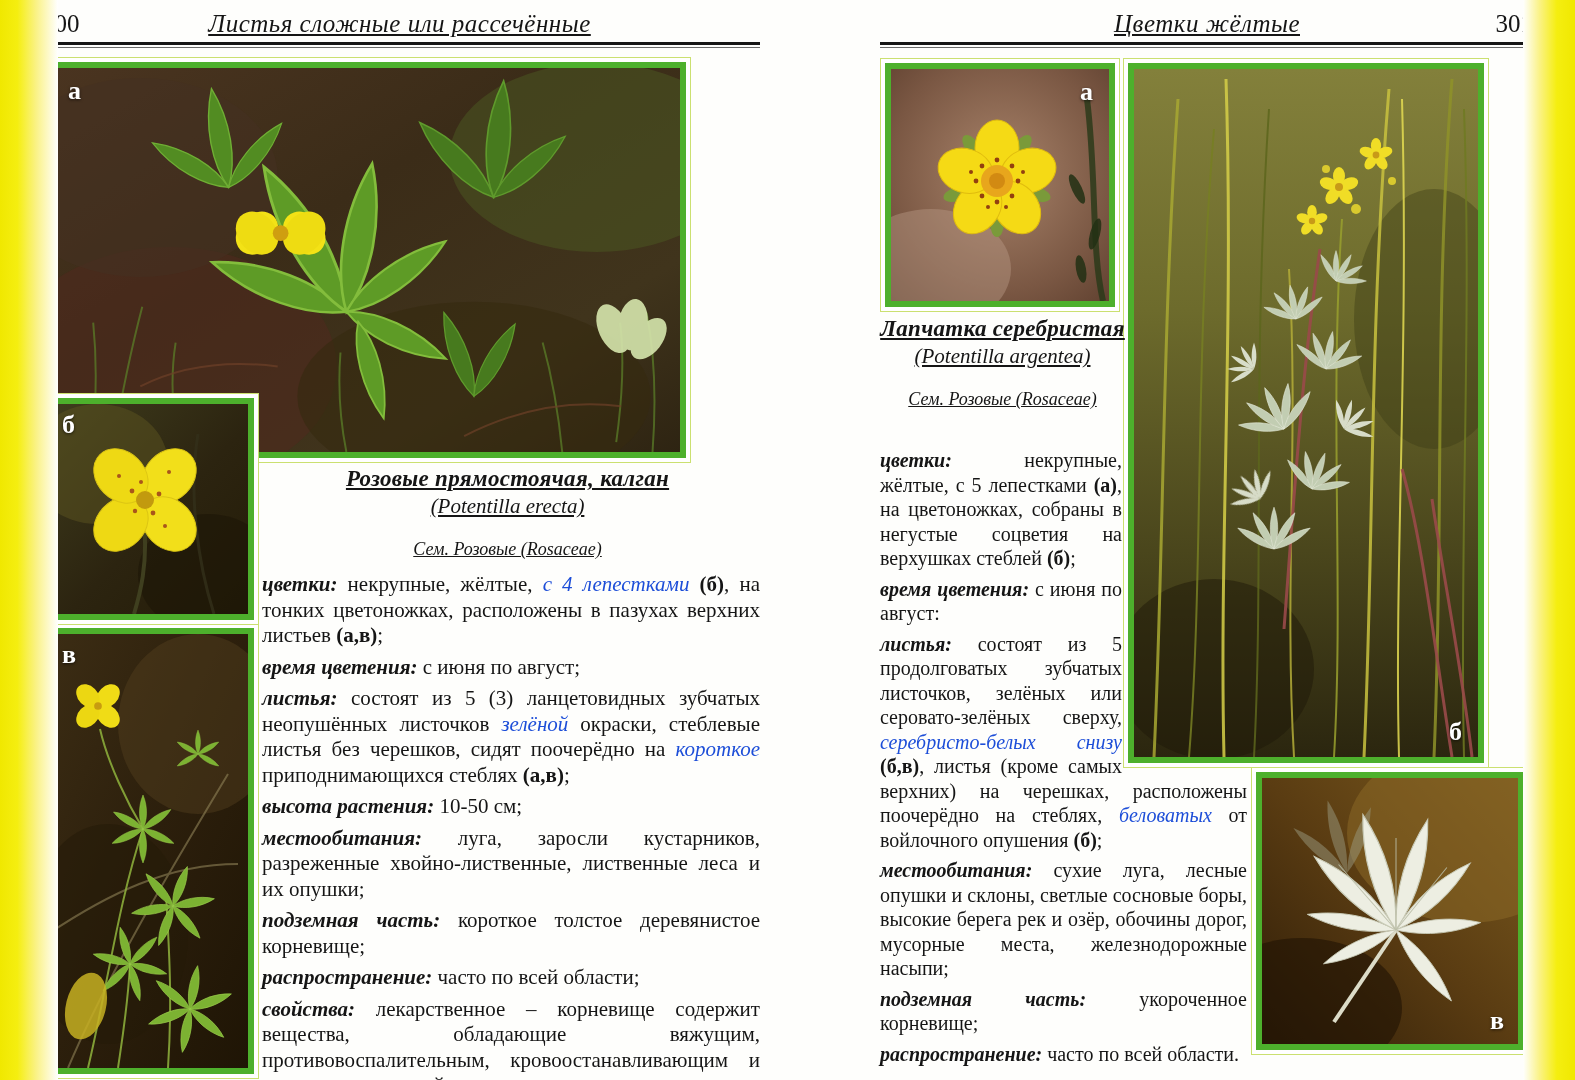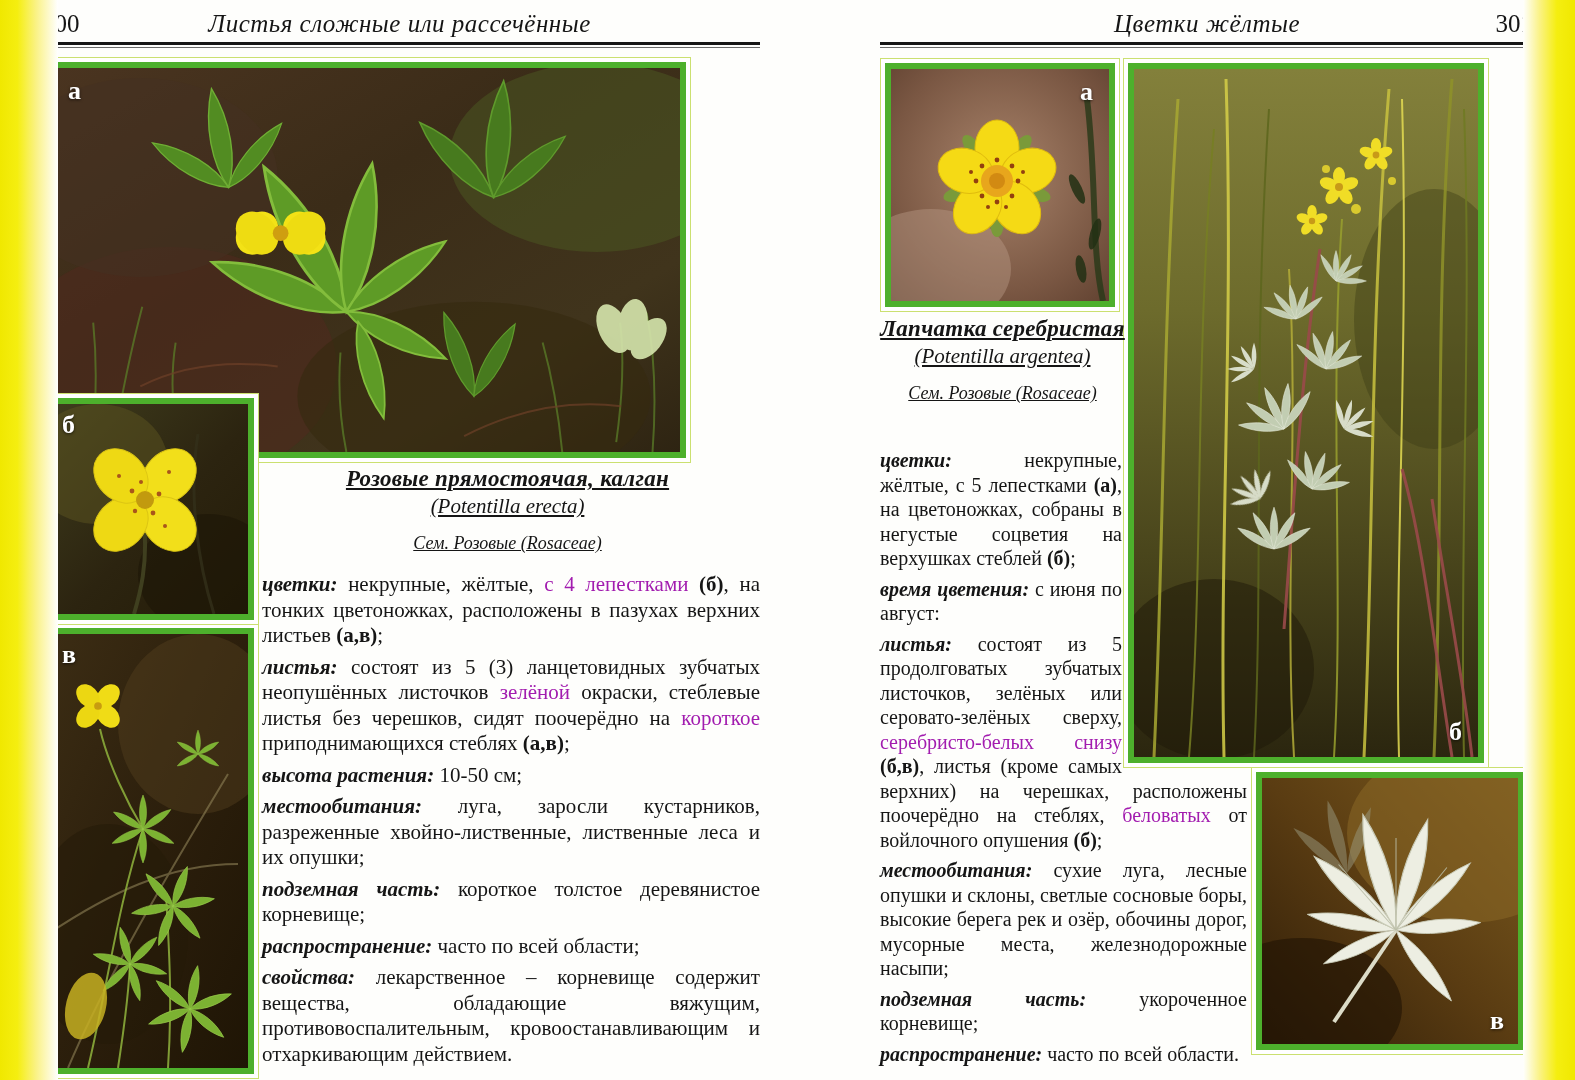--- a/index.html
+++ b/index.html
@@ -14,45 +14,45 @@
   .edge-right{right:0;width:52px;background:linear-gradient(270deg,#f0e800 0%,#f5ee10 35%,#faf285 68%,#ffffff 100%);}
 
   .page{position:absolute;top:0;height:1080px;}
   .page-left{left:40px;width:720px;}
   .page-right{left:880px;width:655px;}
 
   .page-header{position:absolute;left:0;right:0;top:8px;height:34px;
     border-bottom:3px solid #161616;}
   .page-header::after{content:"";position:absolute;left:0;right:0;bottom:-6px;height:1px;background:#6a6a6a;}
   .running-title{position:absolute;left:0;right:1px;text-align:center;top:2px;
-    font-style:italic;font-size:25px;letter-spacing:.5px;}
+    font-style:italic;font-size:25px;letter-spacing:.5px;text-decoration:underline;}
   .page-num{position:absolute;top:2px;font-size:25px;}
   .page-num.pn-left{left:2px;}
   .page-num.pn-right{right:2px;}
 
   
   .photo{position:absolute;box-sizing:border-box;border:6px solid #4db02c;
     box-shadow:0 0 0 4px #ffffff,0 0 0 5px #cbe070;background:#222;}
   .photo svg{display:block;width:100%;height:100%;}
   .plabel{position:absolute;color:#fff;font-weight:bold;font-size:26px;line-height:1;
     text-shadow:0 1px 3px rgba(0,0,0,.65);font-family:"Liberation Serif",serif;}
 
   
   .species-block{position:absolute;text-align:center;text-decoration:underline;}
   .species-title{font-weight:bold;font-style:italic;font-size:23px;line-height:1.15;letter-spacing:.3px;}
   .latin-name{font-style:italic;font-size:21px;margin-top:2px;}
-  .family-name{font-style:italic;font-size:18px;margin-top:14px;}
+  .family-name{font-style:italic;font-size:18px;margin-top:20px;}
 
   
   .body-text{position:absolute;text-align:justify;hyphens:auto;-webkit-hyphens:auto;}
   .bt-left{font-size:21px;line-height:25.5px;}
   .bt-right{font-size:20px;line-height:24.5px;}
   .para{margin:0 0 6px 0;}
   .seg-lead{font-weight:bold;font-style:italic;}
-  .seg-green{color:#a21caf;}
+  .seg-green{color:#1d4ed8;font-style:italic;}
   .seg-bold{font-weight:bold;}
 
   .float-spacer{float:right;clear:right;}
 </style>
 </head>
 <body>
 
 <div class="edge-band edge-left"></div>
 <div class="edge-band edge-right"></div>
 
@@ -240,20 +240,21 @@
   </div>
 
   <div class="species-block" style="left:215px;top:466px;width:505px;">
     <div class="species-title">Розовые прямостоячая, калган</div>
     <div class="latin-name">(Potentilla erecta)</div>
     <div class="family-name">Сем. Розовые (Rosaceae)</div>
   </div>
 
   <div class="body-text bt-left" style="left:222px;top:572px;width:498px;">
       <div class="para"><span class="seg-lead">цветки:</span><span> некрупные, жёлтые, </span><span class="seg-green">с 4 лепестками</span><span> </span><span class="seg-bold">(б)</span><span>, на тонких цветоножках, расположены в пазухах верхних листьев </span><span class="seg-bold">(а,в)</span><span>;</span></div>
+      <div class="para"><span class="seg-lead">время цветения:</span><span> с июня по август;</span></div>
       <div class="para"><span class="seg-lead">листья:</span><span> состоят из 5 (3) ланцетовидных зубчатых неопушённых листочков </span><span class="seg-green">зелёной</span><span> окраски, стеблевые листья без черешков, сидят поочерёдно на </span><span class="seg-green">короткое</span><span> приподнимающихся стеблях </span><span class="seg-bold">(а,в)</span><span>;</span></div>
       <div class="para"><span class="seg-lead">высота растения:</span><span> 10-50 см;</span></div>
       <div class="para"><span class="seg-lead">местообитания:</span><span> луга, заросли кустарников, разреженные хвойно-лиственные, лиственные леса и их опушки;</span></div>
       <div class="para"><span class="seg-lead">подземная часть:</span><span> короткое толстое деревянистое корневище;</span></div>
       <div class="para"><span class="seg-lead">распространение:</span><span> часто по всей области;</span></div>
       <div class="para"><span class="seg-lead">свойства:</span><span> лекарственное – корневище содержит вещества, обладающие вяжущим, противовоспалительным, кровоостанавливающим и отхаркивающим действием.</span></div>
     </div>
 </div>
 
 <div class="page page-right">

